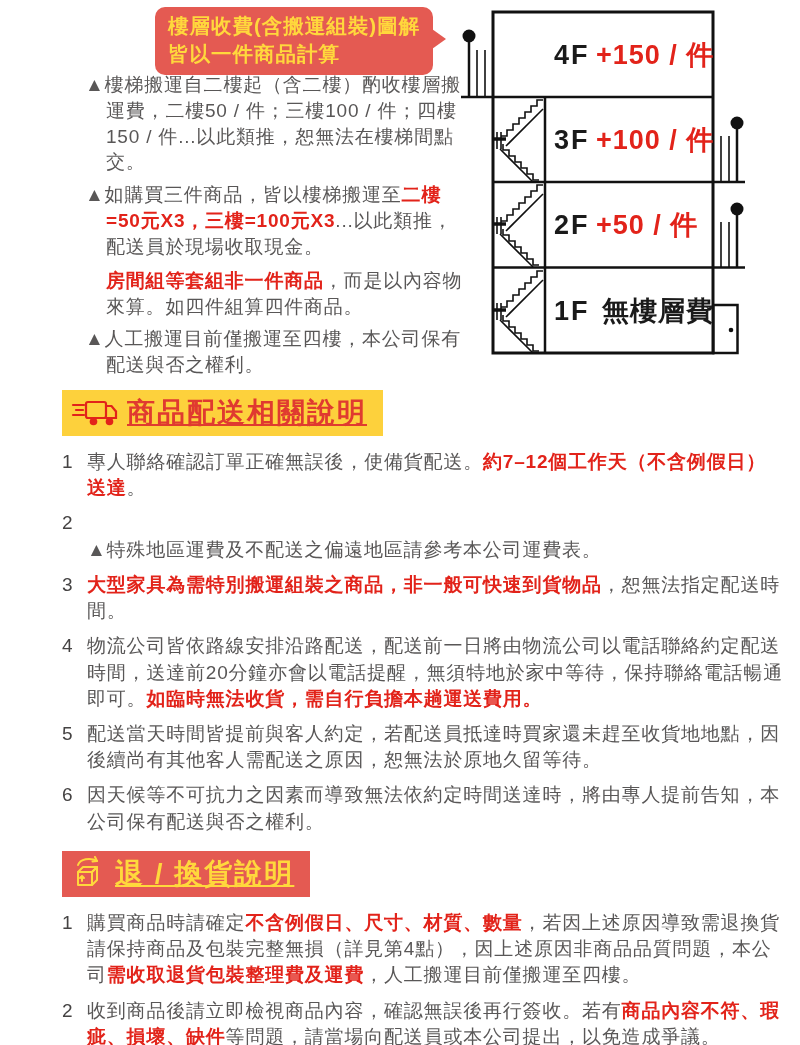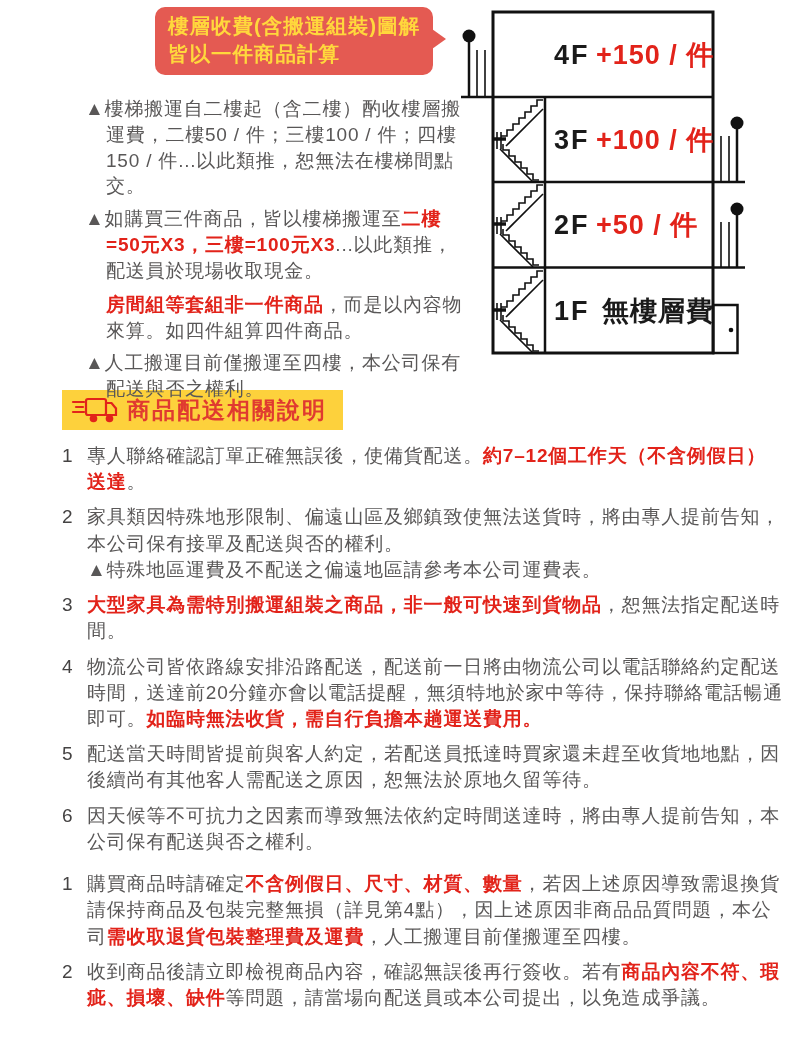--- a/index.html
+++ b/index.html
@@ -13,40 +13,41 @@
     position:absolute;left:155px;top:7px;
     background:#e45a52;color:#ffd83c;font-weight:700;
     font-size:20.5px;line-height:1.38;letter-spacing:1px;
     padding:5px 13px 6px 13px;border-radius:10px;white-space:nowrap;
   }
   .callout-tail{
     position:absolute;right:-13px;top:22px;width:0;height:0;
     border-top:10px solid transparent;border-bottom:10px solid transparent;
     border-left:14px solid #e45a52;
   }
-  .notes{position:absolute;left:85px;top:96px;width:384px;}
+  .notes{position:absolute;left:85px;top:72px;width:384px;}
   .note{
     margin:0 0 7px 0;font-size:19px;line-height:1.36;letter-spacing:0.8px;
     padding-left:21px;text-indent:-21px;
   }
   .note.no-marker{text-indent:0;margin-top:8px;}
   .diagram{position:absolute;left:450px;top:0;}
   .bline{stroke:#111;stroke-width:2.5;fill:none;}
   .bline-thick{stroke:#111;stroke-width:3;fill:#fff;}
   .sline{stroke:#111;stroke-width:1.6;fill:none;}
   .flabel{font-size:27px;font-weight:700;fill:#1a1a1a;letter-spacing:2px;}
   .ffee{font-size:27px;font-weight:700;fill:#e2231a;letter-spacing:1px;}
   .ffee.black{fill:#1a1a1a;}
   .section{margin:0 0 0 62px;}
   .section.delivery{margin-top:10px;}
   .section.returns{margin-top:16px;}
   .hdr{
     display:inline-flex;align-items:center;gap:8px;
-    font-size:23px;font-weight:700;letter-spacing:2px;
+    font-size:28px;font-weight:700;letter-spacing:2px;
     padding:4px 16px 4px 9px;
+    text-decoration:underline;
   }
   .hdr-yellow{background:#fdd13c;color:#e03a30;}
   .hdr-red{background:#e45a52;color:#ffd83c;}
   .nlist{width:722px;margin-top:13px;}
   .li{display:flex;margin-bottom:9px;}
   .num{flex:none;width:25px;font-size:19px;color:#454343;line-height:1.38;}
   .li-body{flex:1;font-size:19px;line-height:1.38;letter-spacing:0.8px;}
   .seg{color:#595757;}
   .seg.red{color:#e2231a;font-weight:700;}
 </style>
@@ -147,21 +148,21 @@
     <span>商品配送相關說明</span>
   </div>
 
   <div class="nlist">
     <div class="li">
       <span class="num">1</span>
       <div class="li-body"><span class="seg">專人聯絡確認訂單正確無誤後，使備貨配送。</span><span class="seg red">約7–12個工作天（不含例假日）送達</span><span class="seg">。</span></div>
     </div>
     <div class="li">
       <span class="num">2</span>
-      <div class="li-body"><span class="seg">家具類因特殊地形限制、偏遠山區及鄉鎮致使無法送貨時，將由專人提前告知，本公司保有接單及配送與否的權利。</span><br><span class="seg">▲特殊地區運費及不配送之偏遠地區請參考本公司運費表。</span></div>
+      <div class="li-body"><br><span class="seg">▲特殊地區運費及不配送之偏遠地區請參考本公司運費表。</span></div>
     </div>
     <div class="li">
       <span class="num">3</span>
       <div class="li-body"><span class="seg red">大型家具為需特別搬運組裝之商品，非一般可快速到貨物品</span><span class="seg">，恕無法指定配送時間。</span></div>
     </div>
     <div class="li">
       <span class="num">4</span>
       <div class="li-body"><span class="seg">物流公司皆依路線安排沿路配送，配送前一日將由物流公司以電話聯絡約定配送時間，送達前20分鐘亦會以電話提醒，無須特地於家中等待，保持聯絡電話暢通即可。</span><span class="seg red">如臨時無法收貨，需自行負擔本趟運送費用。</span></div>
     </div>
     <div class="li">
@@ -169,20 +170,33 @@
       <div class="li-body"><span class="seg">配送當天時間皆提前與客人約定，若配送員抵達時買家還未趕至收貨地地點，因後續尚有其他客人需配送之原因，恕無法於原地久留等待。</span></div>
     </div>
     <div class="li">
       <span class="num">6</span>
       <div class="li-body"><span class="seg">因天候等不可抗力之因素而導致無法依約定時間送達時，將由專人提前告知，本公司保有配送與否之權利。</span></div>
     </div>
   </div>
 </div>
 
 <div class="section returns">
+  <div class="hdr hdr-red">
+    <svg width="36" height="36" viewBox="0 0 36 36" xmlns="http://www.w3.org/2000/svg">
+      <g stroke="#ffd83c" stroke-width="2" fill="none" stroke-linejoin="round" stroke-linecap="round">
+        <path d="M7,16 h14 v13 h-14 z"></path>
+        <path d="M7,16 l5,-5 h14 l-5,5 z"></path>
+        <path d="M21,16 l5,-5 v13 l-5,5"></path>
+        <path d="M11,25 v-5 m-2,2 l2,-2 l2,2"></path>
+        <path d="M7,9 C9,3 19,1 26,5"></path>
+        <path d="M26,5 l-4.5,0.5 M26,5 l-2,-4"></path>
+      </g>
+    </svg>
+    <span>退 / 換貨說明</span>
+  </div>
 
   <div class="nlist">
     <div class="li">
       <span class="num">1</span>
       <div class="li-body"><span class="seg">購買商品時請確定</span><span class="seg red">不含例假日、尺寸、材質、數量</span><span class="seg">，若因上述原因導致需退換貨請保持商品及包裝完整無損（詳見第4點），因上述原因非商品品質問題，本公司</span><span class="seg red">需收取退貨包裝整理費及運費</span><span class="seg">，人工搬運目前僅搬運至四樓。</span></div>
     </div>
     <div class="li">
       <span class="num">2</span>
       <div class="li-body"><span class="seg">收到商品後請立即檢視商品內容，確認無誤後再行簽收。若有</span><span class="seg red">商品內容不符、瑕疵、損壞、缺件</span><span class="seg">等問題，請當場向配送員或本公司提出，以免造成爭議。</span></div>
     </div>

